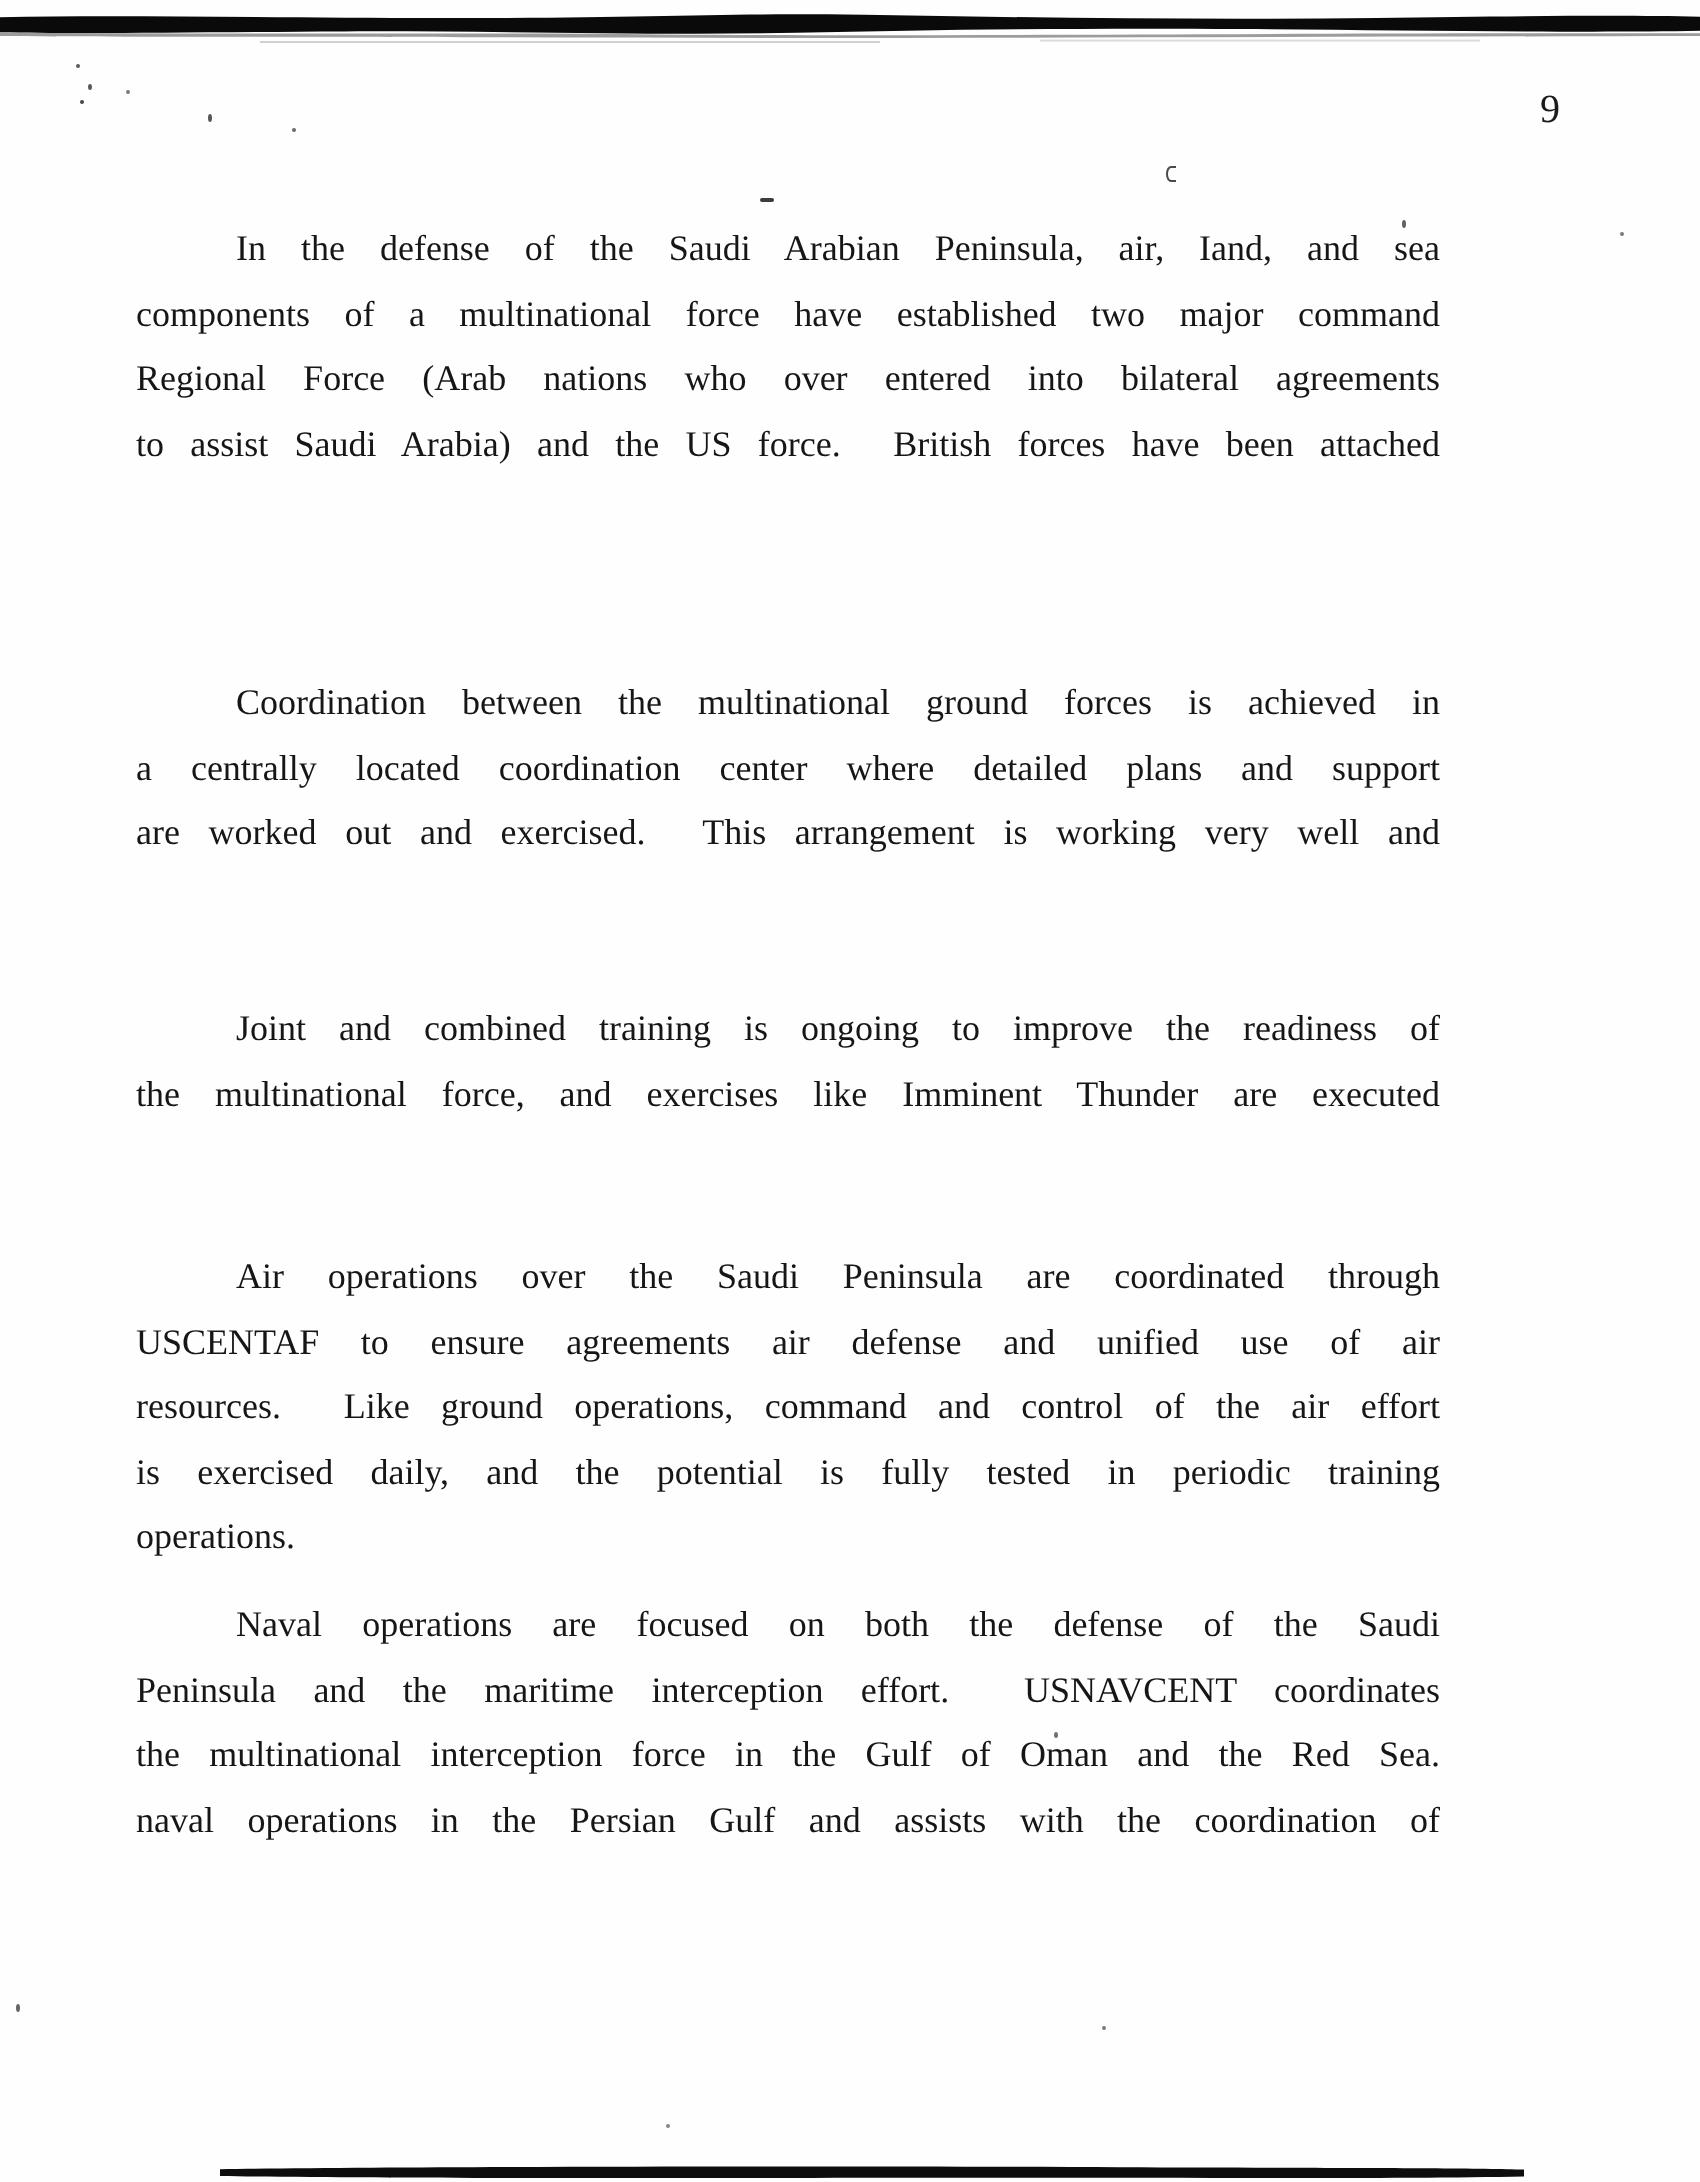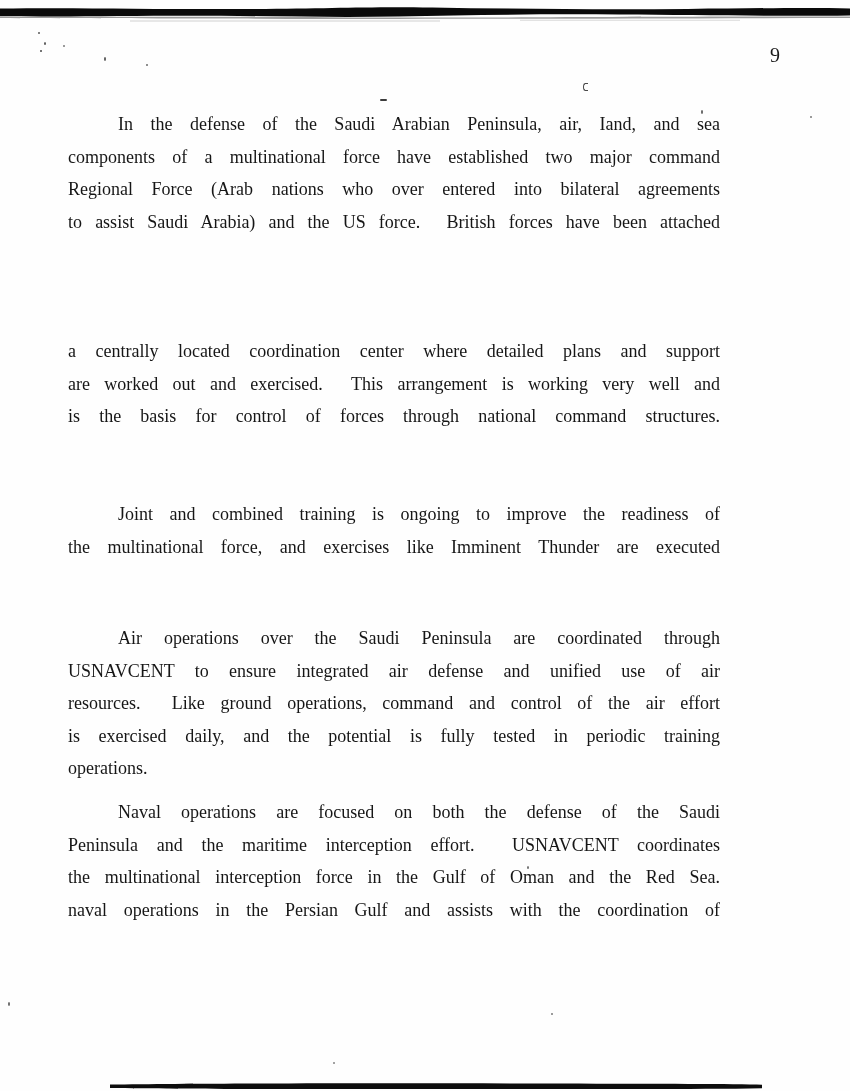--- a/index.html
+++ b/index.html
@@ -58,31 +58,31 @@
   <div class="page-number">9</div>
 
   <div class="text-body">
       <div class="paragraph" style="top: 108px;">
         <div class="line just indent">In the defense of the Saudi Arabian Peninsula, air, Iand, and sea</div>
         <div class="line just">components of a multinational force have established two major command</div>
         <div class="line just">Regional Force (Arab nations who over entered into bilateral agreements</div>
         <div class="line just">to assist Saudi Arabia) and the US force.&nbsp; British forces have been attached</div>
       </div>
       <div class="paragraph" style="top: 335px;">
+        <div class="line just indent">Coordination between the multinational ground forces is achieved in</div>
         <div class="line just">a centrally located coordination center where detailed plans and support</div>
         <div class="line just">are worked out and exercised.&nbsp; This arrangement is working very well and</div>
-        <div class="line just">is the basis for control of forces through national command structures.</div>
       </div>
       <div class="paragraph" style="top: 498px;">
         <div class="line just indent">Joint and combined training is ongoing to improve the readiness of</div>
         <div class="line just">the multinational force, and exercises like Imminent Thunder are executed</div>
       </div>
       <div class="paragraph" style="top: 594px; margin-top: 28px;">
         <div class="line just indent">Air operations over the Saudi Peninsula are coordinated through</div>
-        <div class="line just">USNAVCENT to ensure integrated air defense and unified use of air</div>
+        <div class="line just">USCENTAF to ensure agreements air defense and unified use of air</div>
         <div class="line just">resources.&nbsp; Like ground operations, command and control of the air effort</div>
         <div class="line just">is exercised daily, and the potential is fully tested in periodic training</div>
         <div class="line short">operations.</div>
       </div>
       <div class="paragraph" style="top: 796px;">
         <div class="line just indent">Naval operations are focused on both the defense of the Saudi</div>
         <div class="line just">Peninsula and the maritime interception effort.&nbsp; USNAVCENT coordinates</div>
         <div class="line just">the multinational interception force in the Gulf of Oman and the Red Sea.</div>
         <div class="line just">naval operations in the Persian Gulf and assists with the coordination of</div>
       </div>

